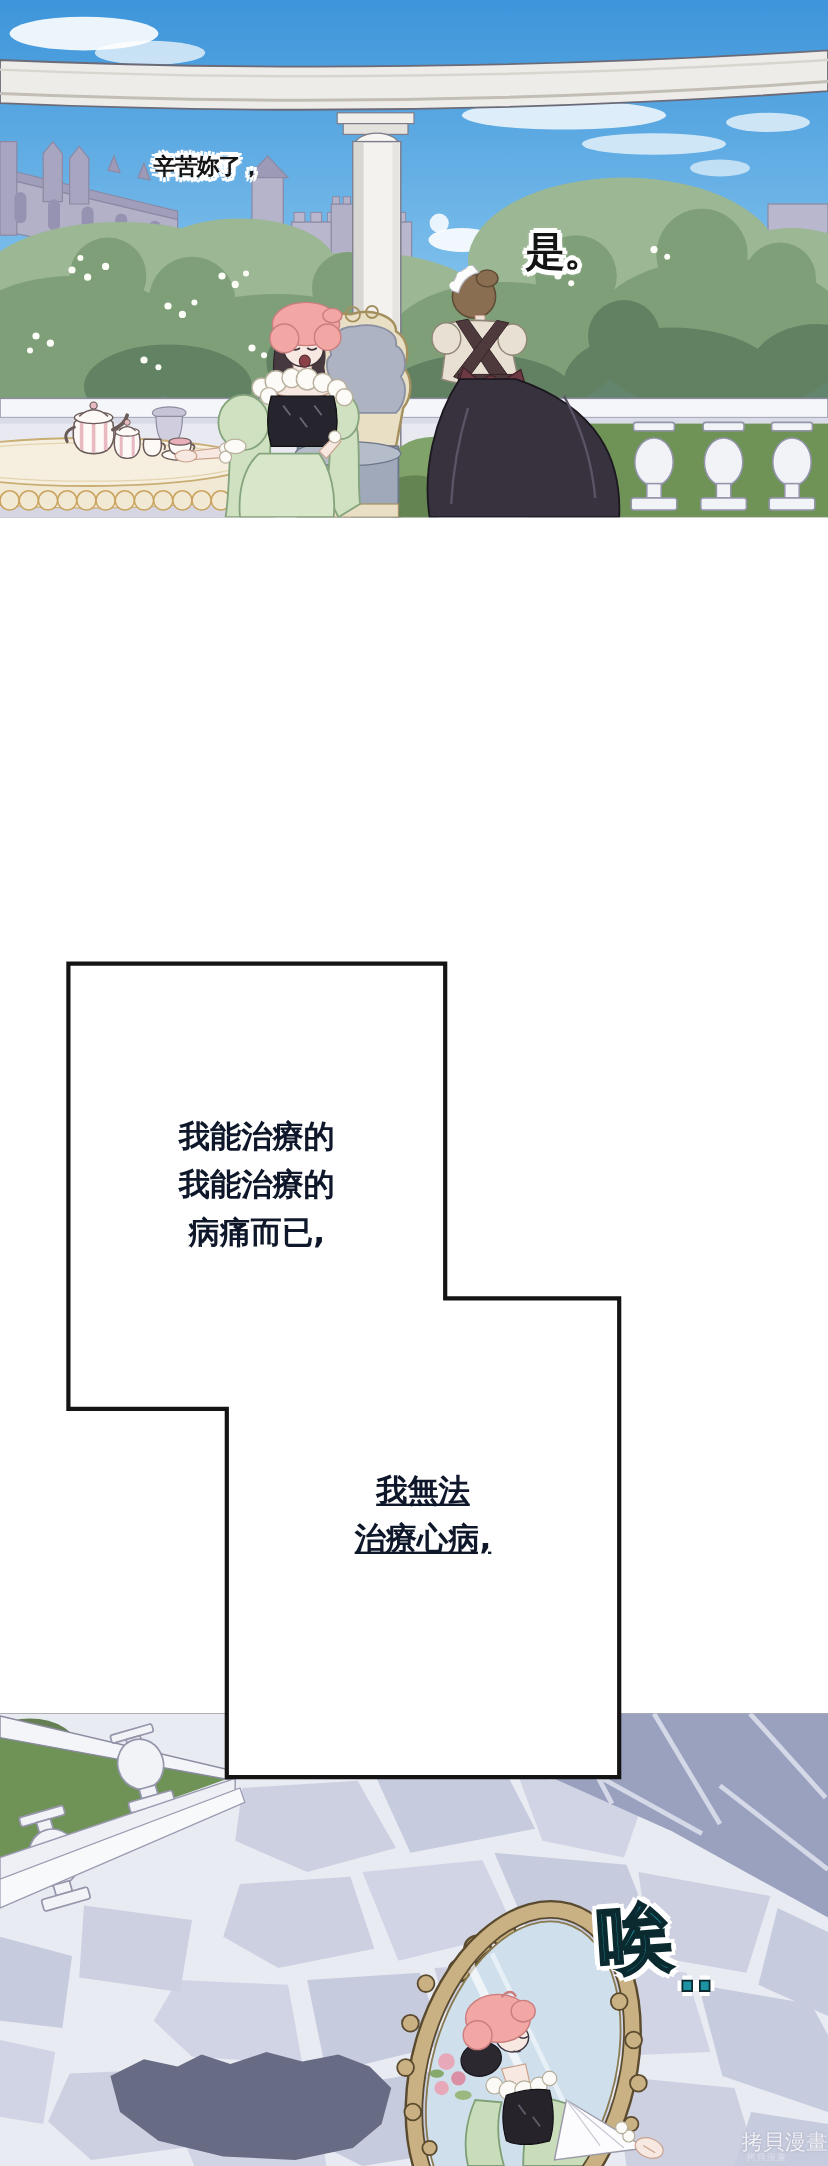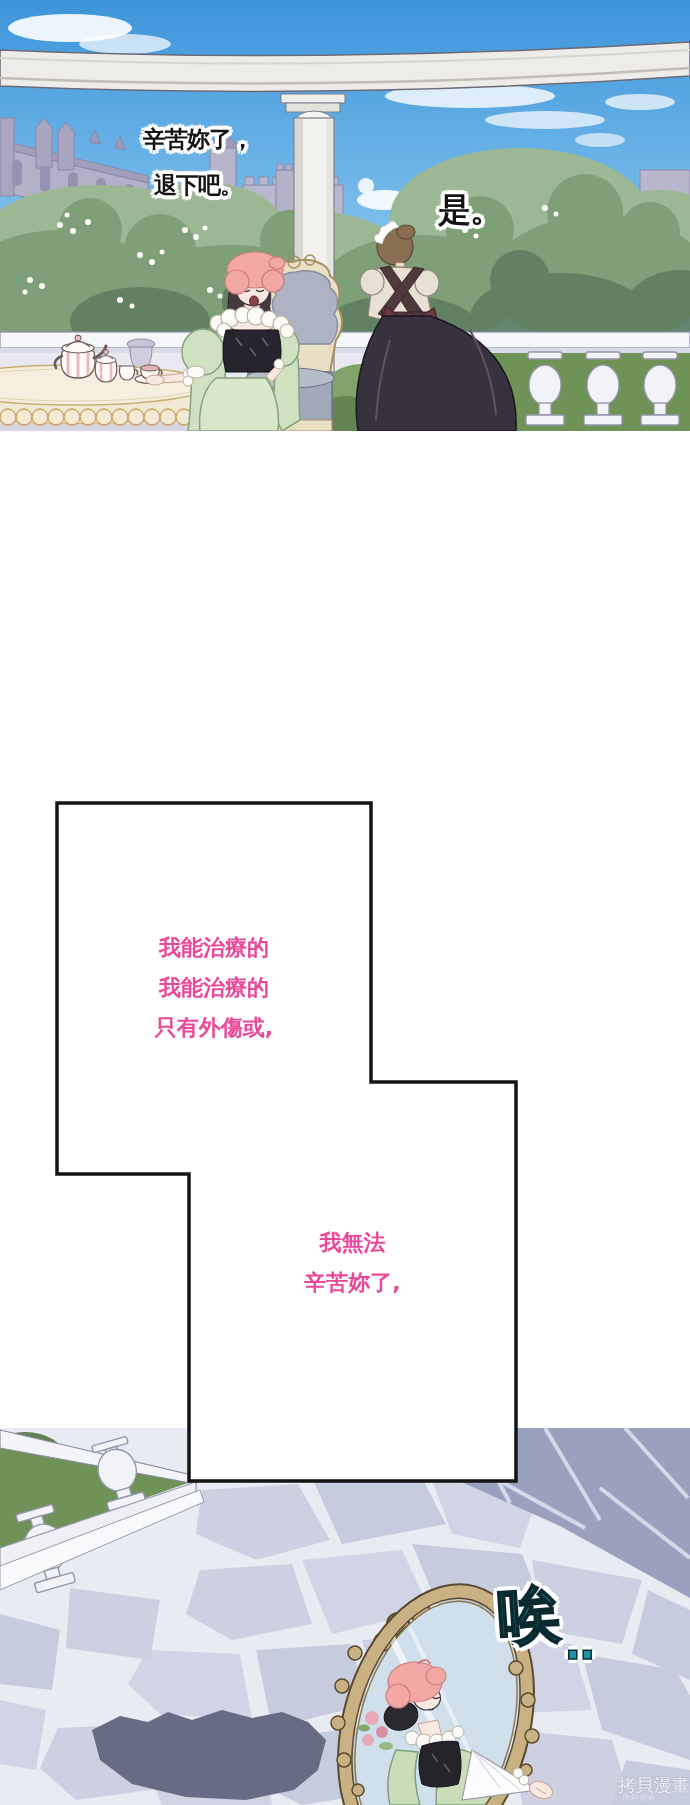--- a/index.html
+++ b/index.html
@@ -8,26 +8,26 @@
   .panel{position:absolute;left:0;width:690px;z-index:1;}
   #panel-top{top:0;height:431px;border-bottom:4px solid #141414;box-sizing:border-box;}
   #panel-bottom{top:1428px;height:377px;border-top:4px solid #141414;box-sizing:border-box;}
   #panel-top svg,#panel-bottom svg{position:absolute;left:0;top:0;}
   #panel-bottom svg{top:-4px;}
   #speechbox-svg{position:absolute;left:0;top:0;z-index:2;pointer-events:none;}
   .txt{position:absolute;z-index:3;color:#141414;white-space:nowrap;}
   .handwrite{font-weight:700;letter-spacing:-1px;
     text-shadow:-3px -3px 0 #fff,3px -3px 0 #fff,-3px 3px 0 #fff,3px 3px 0 #fff,
                 -4px 0 0 #fff,4px 0 0 #fff,0 -4px 0 #fff,0 4px 0 #fff,0 0 6px #fff;}
-  #bubble-queen{left:116px;top:116px;width:164px;text-align:center;
-    font-size:23px;line-height:46px;}
+  #bubble-queen{left:128px;top:116px;width:164px;
+    font-size:19px;line-height:46px;}
   #bubble-maid{left:438px;top:190px;font-size:33px;line-height:40px;}
-  .boxtext{font-weight:700;font-size:22px;line-height:40px;text-align:center;color:#ec4899;}
+  .boxtext{font-weight:700;font-size:26px;line-height:40px;text-align:center;color:#0f172a;}
   #boxtext-1{left:57px;top:928px;width:314px;}
-  #boxtext-2{left:189px;top:1223px;width:327px;}
+  #boxtext-2{left:189px;top:1223px;width:327px;text-decoration:underline;}
   #sigh{left:498px;top:1574px;font-size:62px;font-weight:700;color:#1d93a5;
     transform:rotate(-4deg);-webkit-text-stroke:2px #0a2a30;
     text-shadow:-5px 0 0 #fff,5px 0 0 #fff,0 -5px 0 #fff,0 5px 0 #fff,
                 -4px -4px 0 #fff,4px 4px 0 #fff,4px -4px 0 #fff,-4px 4px 0 #fff;}
   #sigh-dots{left:564px;top:1616px;font-size:46px;font-weight:700;color:#1d93a5;
     letter-spacing:-3px;-webkit-text-stroke:1.5px #0a2a30;
     text-shadow:-4px 0 0 #fff,4px 0 0 #fff,0 -4px 0 #fff,0 4px 0 #fff;}
   #watermark{left:618px;top:1773px;font-size:17.5px;letter-spacing:.5px;
     color:rgba(250,250,252,.85);text-shadow:0 0 2px rgba(110,110,135,.45);}
   #watermark-sub{left:622px;top:1793px;font-size:7.5px;letter-spacing:1px;
@@ -543,36 +543,35 @@
       </g>
     </svg>
   </div>
 
   <svg id="speechbox-svg" width="690" height="1805" viewBox="0 0 690 1805">
     <path d="M57,803 L371,803 L371,1082 L516,1082 L516,1481 L189,1481 L189,1174 L57,1174 Z" fill="#ffffff" stroke="#141414" stroke-width="3.5" stroke-linejoin="miter"></path>
   </svg>
 
   <div id="bubble-queen" class="txt handwrite">
     <div>辛苦妳了，</div>
-    <div>退下吧。</div>
   </div>
 
   <div id="bubble-maid" class="txt handwrite">
     <div>是。</div>
   </div>
 
   <div id="boxtext-1" class="txt boxtext">
     <div>我能治療的</div>
     <div>我能治療的</div>
-    <div>只有外傷或,</div>
+    <div>病痛而已,</div>
   </div>
 
   <div id="boxtext-2" class="txt boxtext">
     <div>我無法</div>
-    <div>辛苦妳了,</div>
+    <div>治療心病,</div>
   </div>
 
   <div id="sigh" class="txt">唉</div>
   <div id="sigh-dots" class="txt">..</div>
 
   <div id="watermark" class="txt">拷貝漫畫</div>
   <div id="watermark-sub" class="txt">拷貝漫畫</div>
 
 </div>
 

